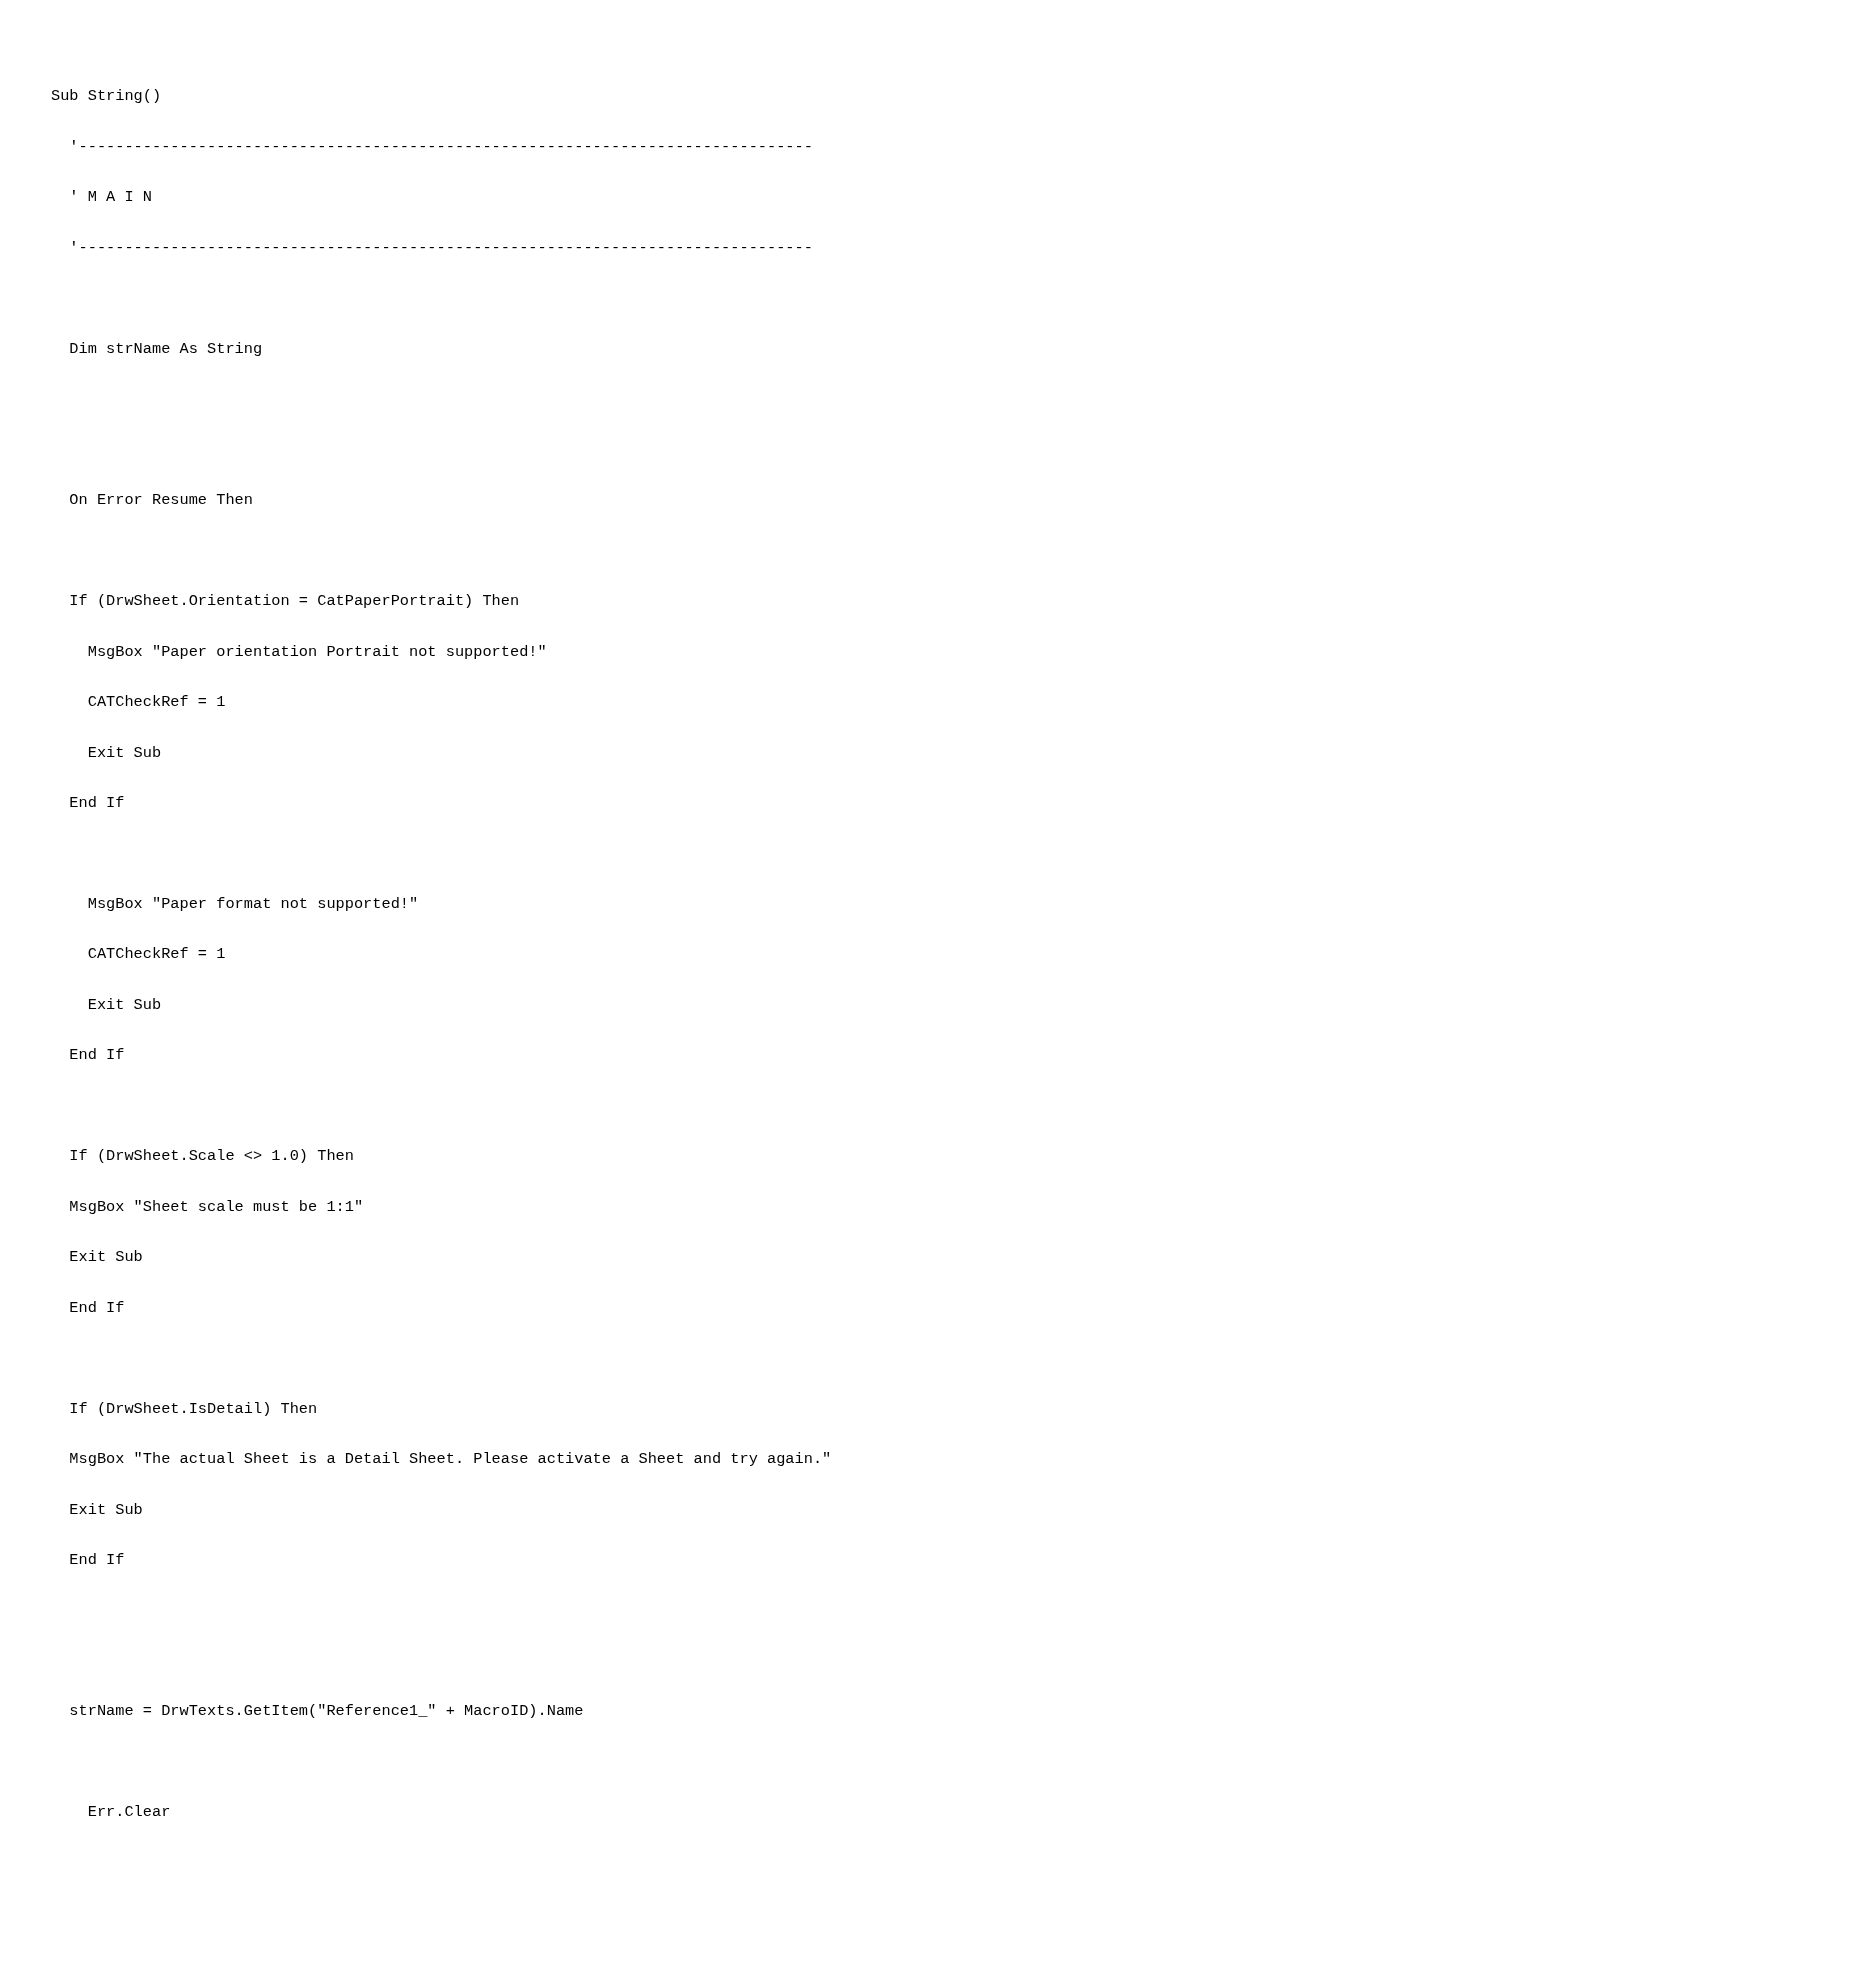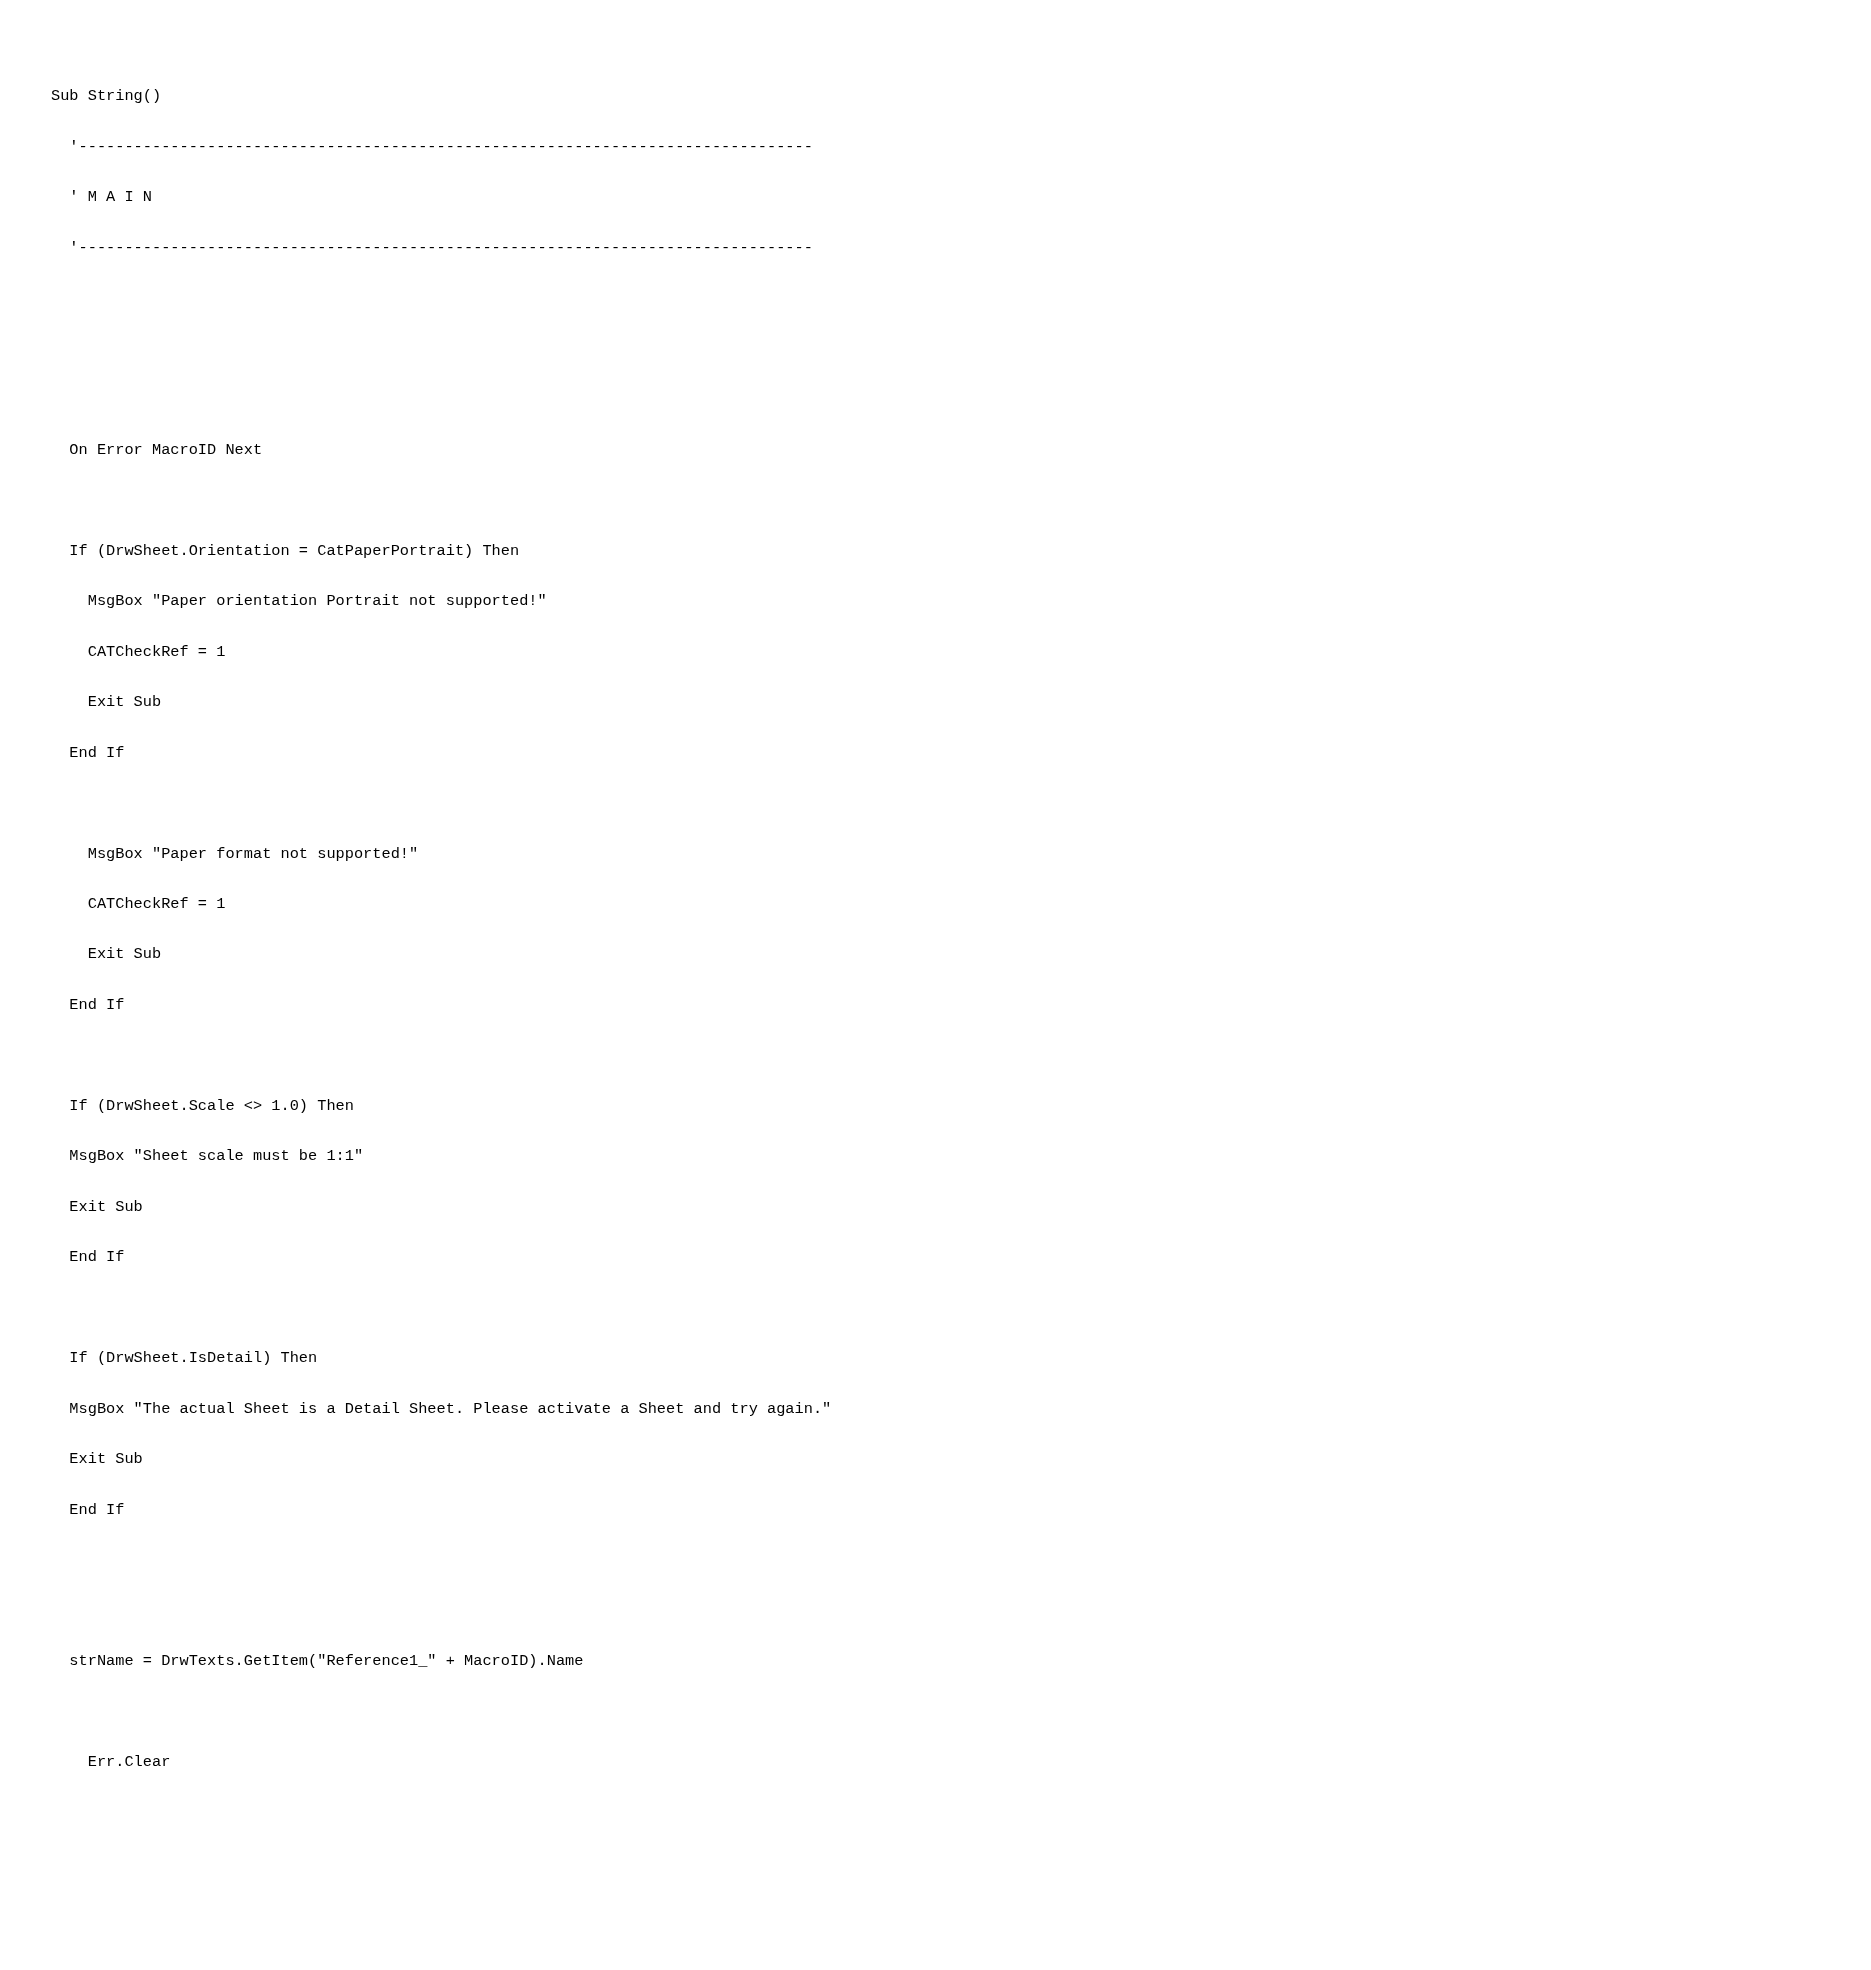--- a/index.html
+++ b/index.html
@@ -31,23 +31,24 @@
   </style>
 </head>
 <body>
 
 <div class="code-block">
   <span id="code-content"><span class="line">Sub String()</span>
 <span class="line">  '--------------------------------------------------------------------------------</span>
 <span class="line">  ' M A I N</span>
 <span class="line">  '--------------------------------------------------------------------------------</span>
 <span class="line">&nbsp;</span>
+<span class="line">  Dim strName As String</span>
 <span class="line">&nbsp;</span>
 <span class="line">&nbsp;</span>
-<span class="line">  On Error MacroID Next</span>
+<span class="line">  On Error Resume Then</span>
 <span class="line">&nbsp;</span>
 <span class="line">  If (DrwSheet.Orientation = CatPaperPortrait) Then</span>
 <span class="line">    MsgBox "Paper orientation Portrait not supported!"</span>
 <span class="line">    CATCheckRef = 1</span>
 <span class="line">    Exit Sub</span>
 <span class="line">  End If</span>
 <span class="line">&nbsp;</span>
 <span class="line">    MsgBox "Paper format not supported!"</span>
 <span class="line">    CATCheckRef = 1</span>
 <span class="line">    Exit Sub</span>

